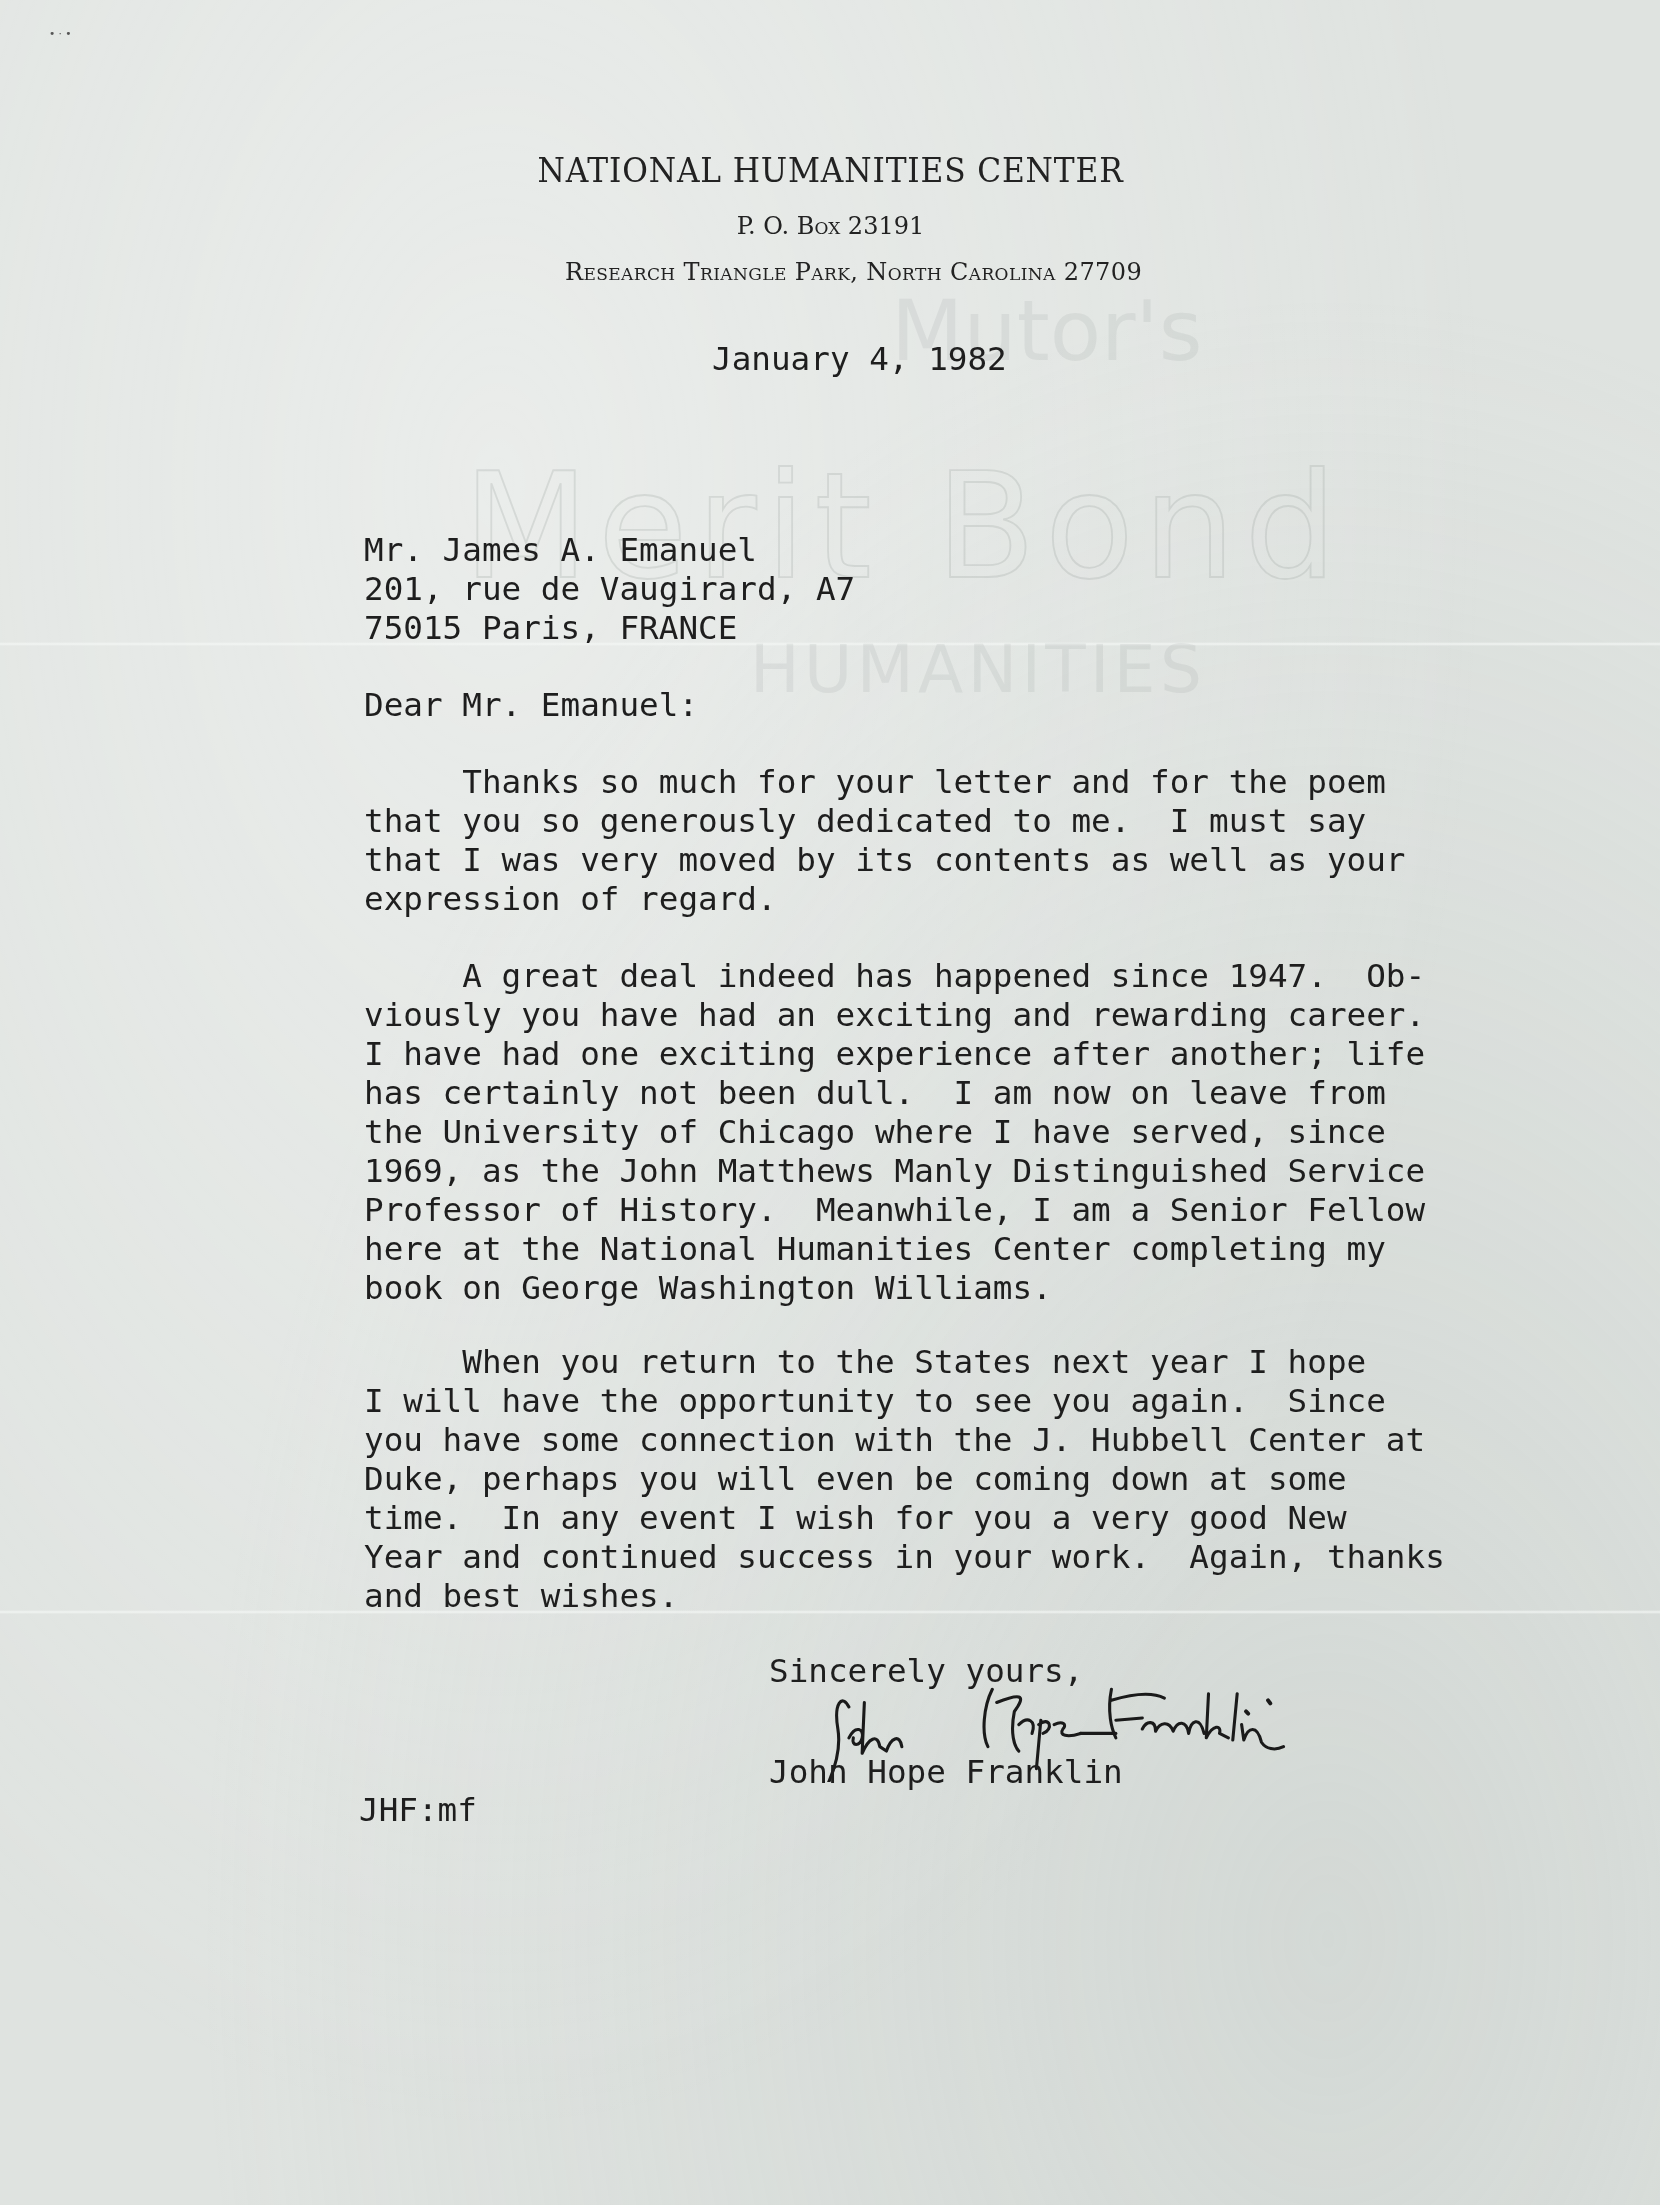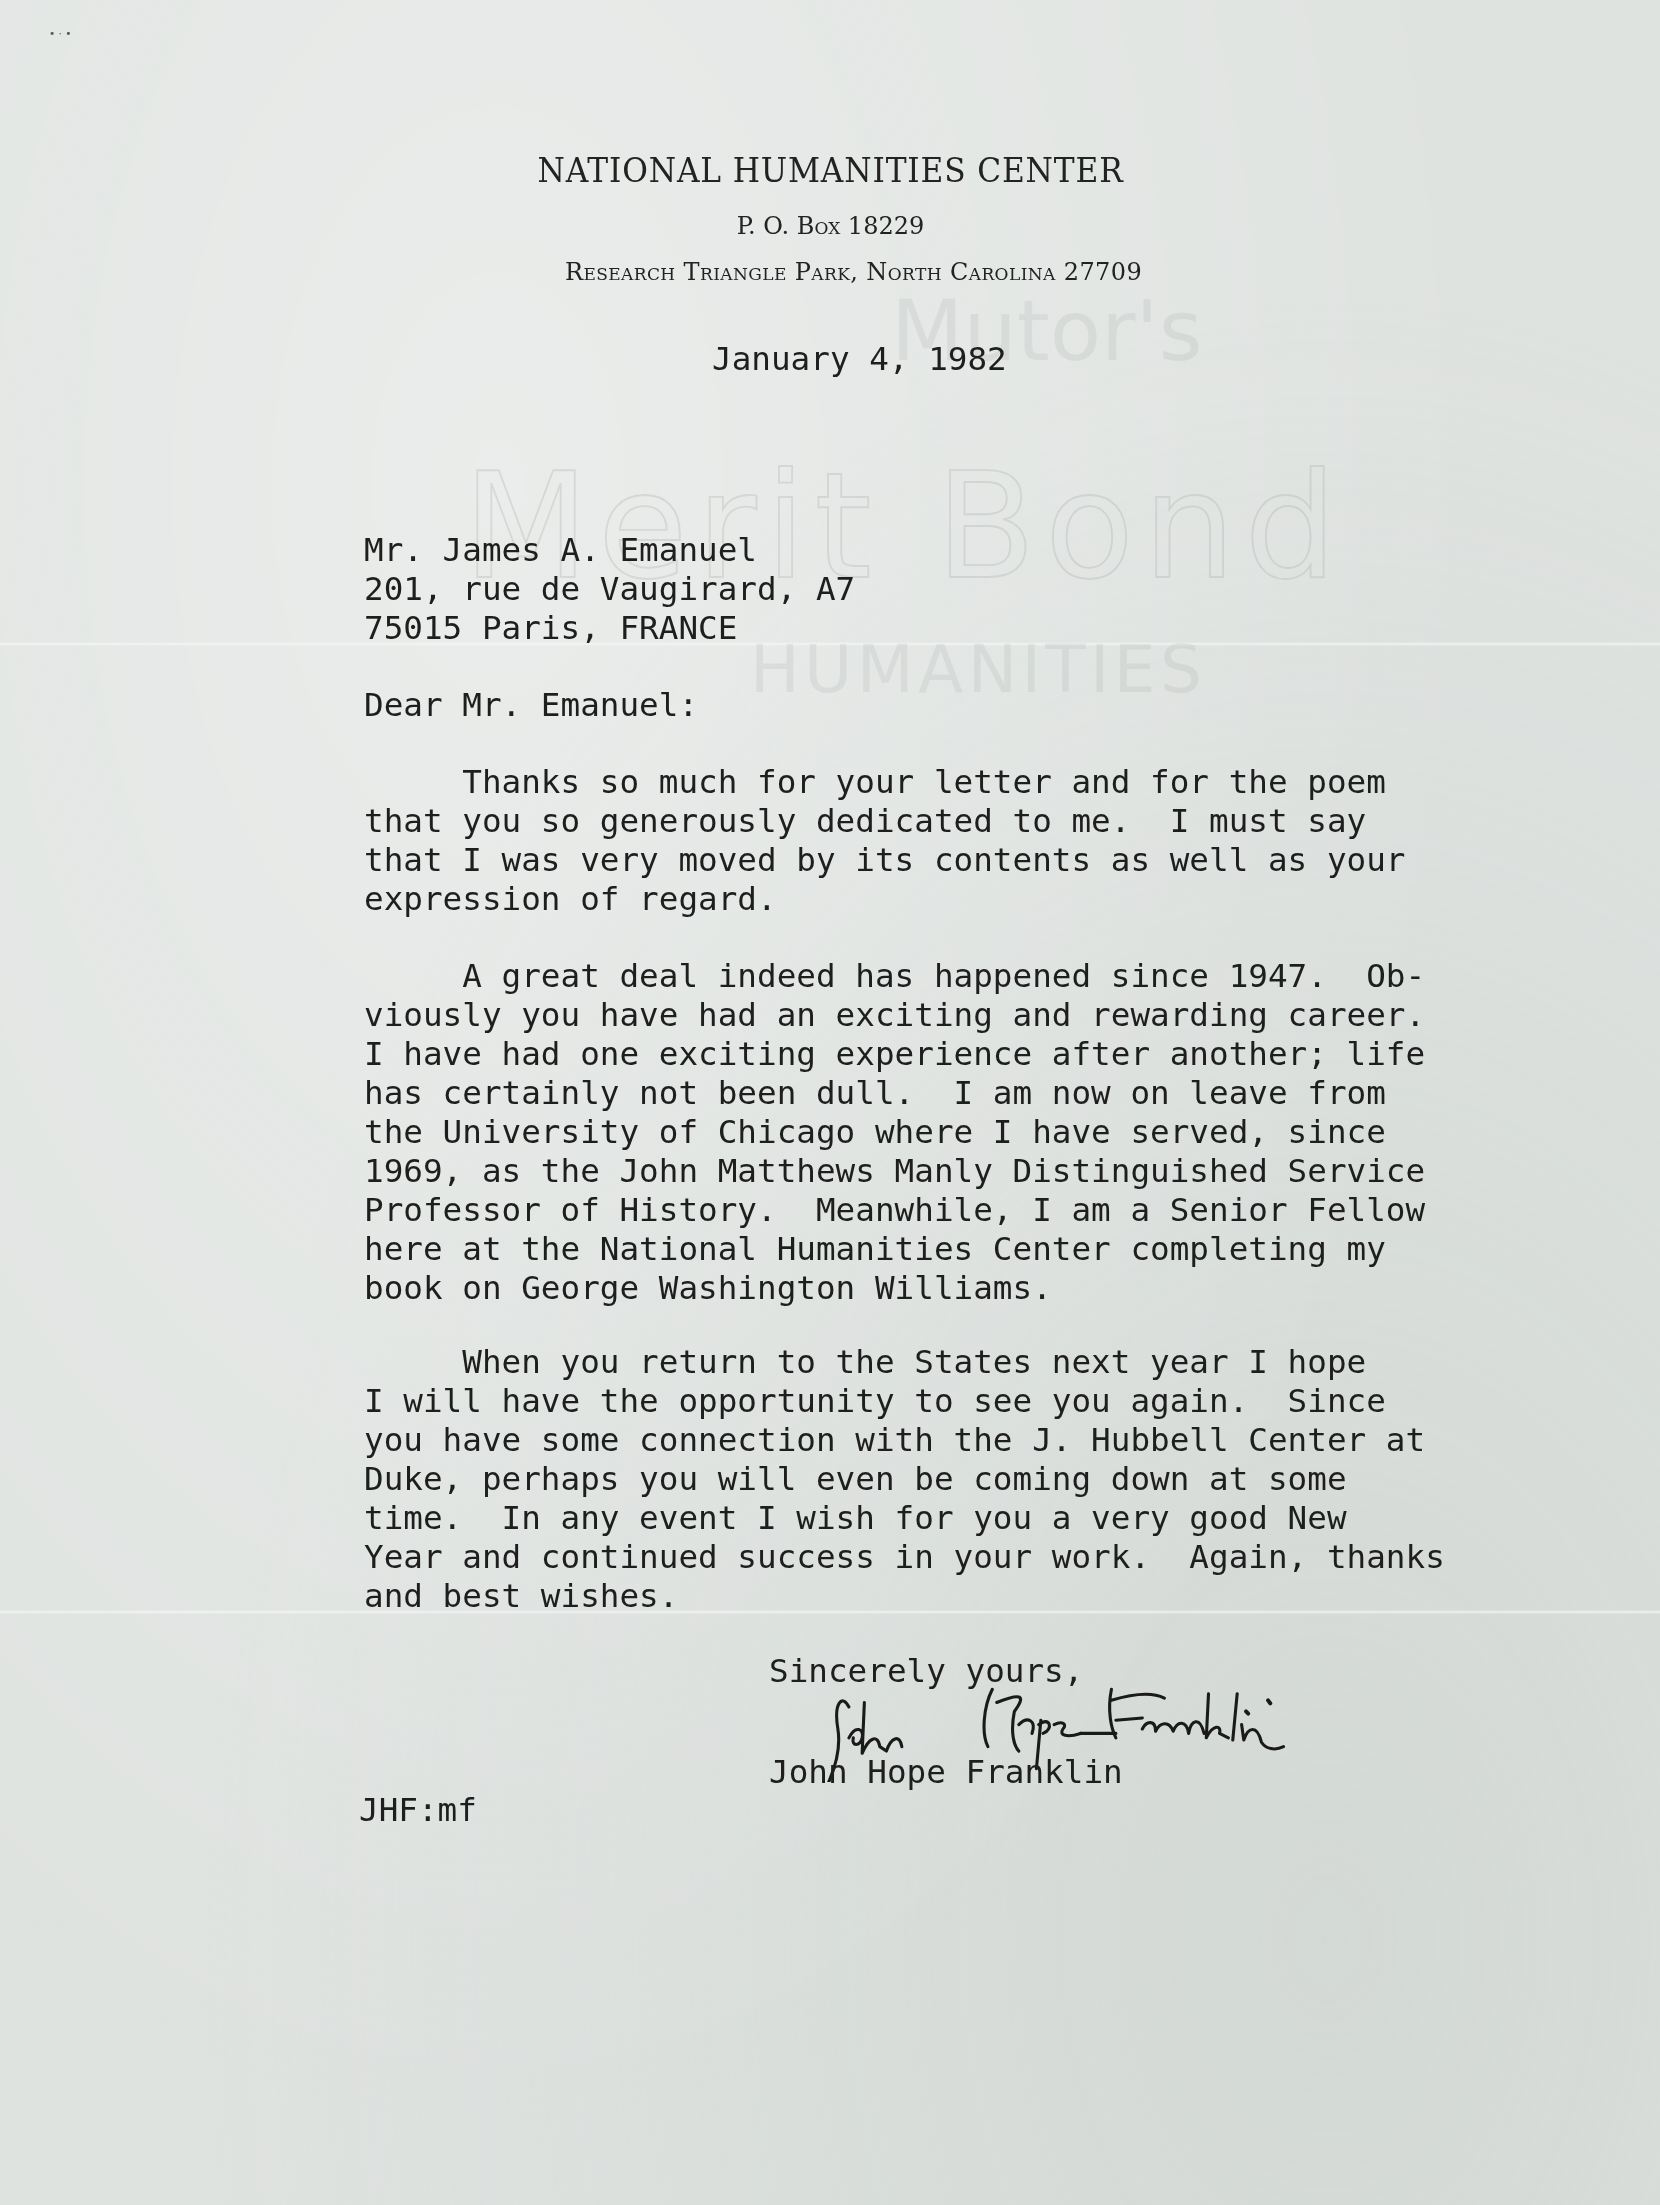--- a/index.html
+++ b/index.html
@@ -56,21 +56,21 @@
 <div class="fold" style="top:642px;"></div>
 <div class="fold" style="top:1610px;"></div>
 
 <div class="specks">• ·  •</div>
 
 <div class="watermark wm1">Mutor's</div>
 <div class="watermark wm2">Merit Bond</div>
 <div class="watermark wm3">HUMANITIES</div>
 
 <div class="letterhead lh-title">NATIONAL HUMANITIES CENTER</div>
-<div class="letterhead lh-pobox">P. O. Box 18229</div>
+<div class="letterhead lh-pobox">P. O. Box 23191</div>
 <div class="letterhead lh-city">Research Triangle Park, North Carolina 27709</div>
 
 <div class="tw date">January 4, 1982</div>
 
 <div class="tw recipient"><div>Mr. James A. Emanuel</div><div>201, rue de Vaugirard, A7</div><div>75015 Paris, FRANCE</div></div>
 
 <div class="tw salutation">Dear Mr. Emanuel:</div>
 
 <div class="tw para p1"><div>     Thanks so much for your letter and for the poem</div><div>that you so generously dedicated to me.  I must say</div><div>that I was very moved by its contents as well as your</div><div>expression of regard.</div></div>
 

